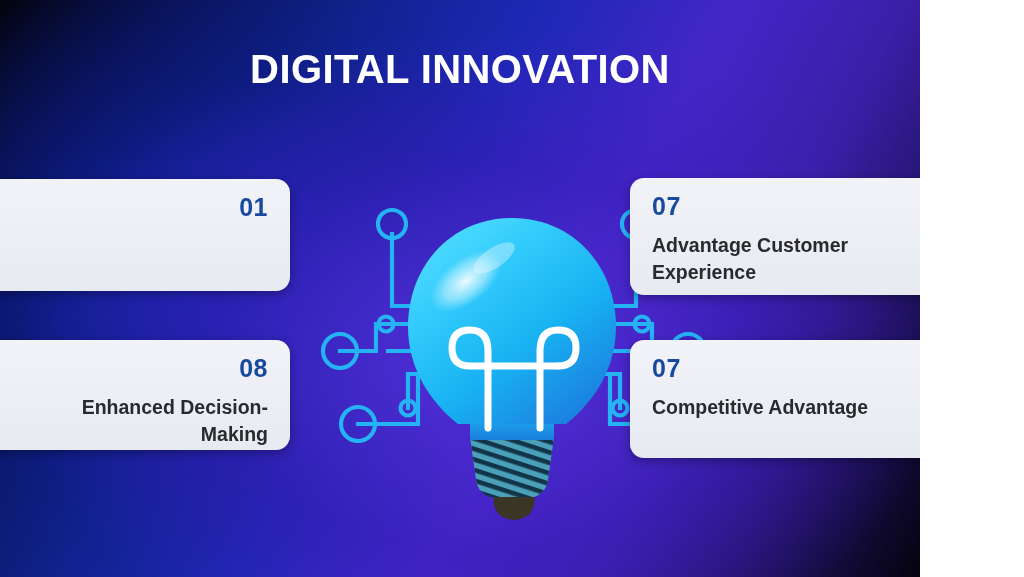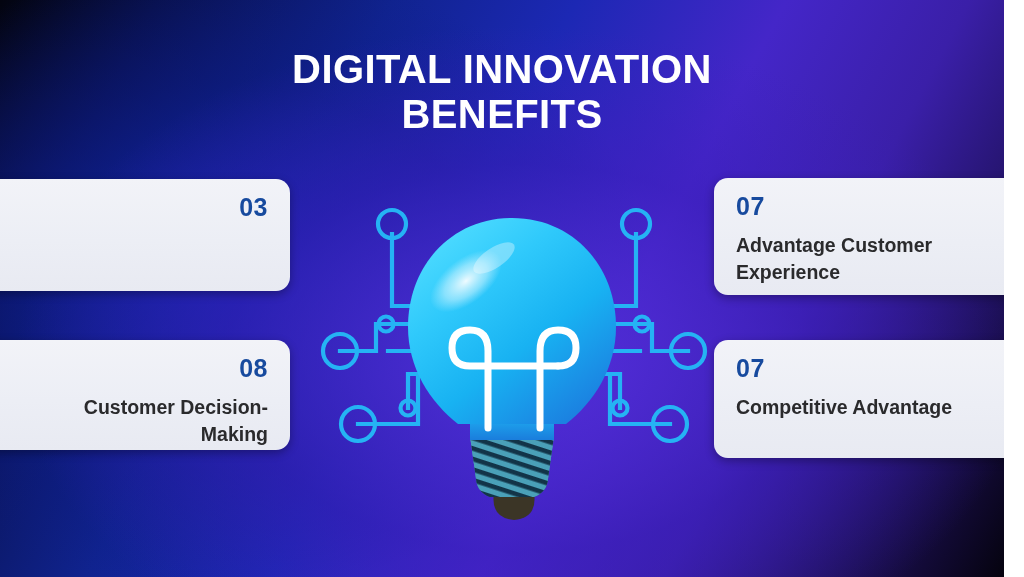--- a/index.html
+++ b/index.html
@@ -3,21 +3,21 @@
 <meta charset="utf-8">
 <style>
   * { margin:0; padding:0; box-sizing:border-box; }
   html, body {
     width:1024px; height:577px;
     font-family:"Liberation Sans", sans-serif;
     overflow:hidden;
   }
   #poster {
     position:relative;
-    width:1004px; height:577px;
+    width:920px; height:577px;
     background:
       radial-gradient(ellipse 70% 80% at 52% 62%, rgba(86,48,220,0.95) 0%, rgba(60,30,190,0.55) 42%, rgba(0,0,0,0) 72%),
       radial-gradient(ellipse 55% 70% at 22% 48%, rgba(17,36,168,0.92) 0%, rgba(14,28,140,0.45) 48%, rgba(0,0,0,0) 78%),
       linear-gradient(118deg,
         #03040f 0%,
         #081049 12%,
         #10238f 30%,
         #1c28b4 44%,
         #4426c8 60%,
         #3a1fa8 74%,
@@ -94,21 +94,20 @@
   }
   #bulb-art svg { display:block; width:100%; height:100%; }
 </style>
 </head>
 <body>
 
 <div id="poster">
 
   <div class="title-wrap">
     <span class="title-line">DIGITAL INNOVATION</span>
-    <span class="title-line">BENEFITS</span>
   </div>
 
   <div id="bulb-art">
     <svg viewBox="0 0 392 330" xmlns="http://www.w3.org/2000/svg">
       <defs>
         <linearGradient id="bulbGrad" x1="0.15" y1="0.05" x2="0.85" y2="0.95">
           <stop offset="0%" stop-color="#4fdcff"></stop>
           <stop offset="30%" stop-color="#2fc9fb"></stop>
           <stop offset="62%" stop-color="#18b2f2"></stop>
           <stop offset="100%" stop-color="#1b7fe0"></stop>
@@ -187,31 +186,31 @@
       <ellipse cx="176" cy="62" rx="24" ry="10" fill="#ffffff" opacity="0.34" transform="rotate(-34 176 62)"></ellipse>
 
       <g stroke="#ffffff" stroke-width="7" fill="none" stroke-linecap="round">
         <path d="M170,232 L170,155 Q170,134 152,134 Q134,134 134,152 Q134,170 152,170 L240,170"></path>
         <path d="M222,232 L222,155 Q222,134 240,134 Q258,134 258,152 Q258,170 240,170"></path>
       </g>
     </svg>
   </div>
 
   <div class="card left" id="card-1">
-    <span class="card-num">03</span>
+    <span class="card-num">01</span>
   </div>
 
   <div class="card right" id="card-2">
     <span class="card-num">07</span>
     <span class="card-label">Advantage Customer Experience</span>
   </div>
 
   <div class="card left" id="card-3">
     <span class="card-num">08</span>
-    <span class="card-label">Customer Decision-Making</span>
+    <span class="card-label">Enhanced Decision-Making</span>
   </div>
 
   <div class="card right" id="card-4">
     <span class="card-num">07</span>
     <span class="card-label">Competitive Advantage</span>
   </div>
 
 </div>
 
 </body></html>

